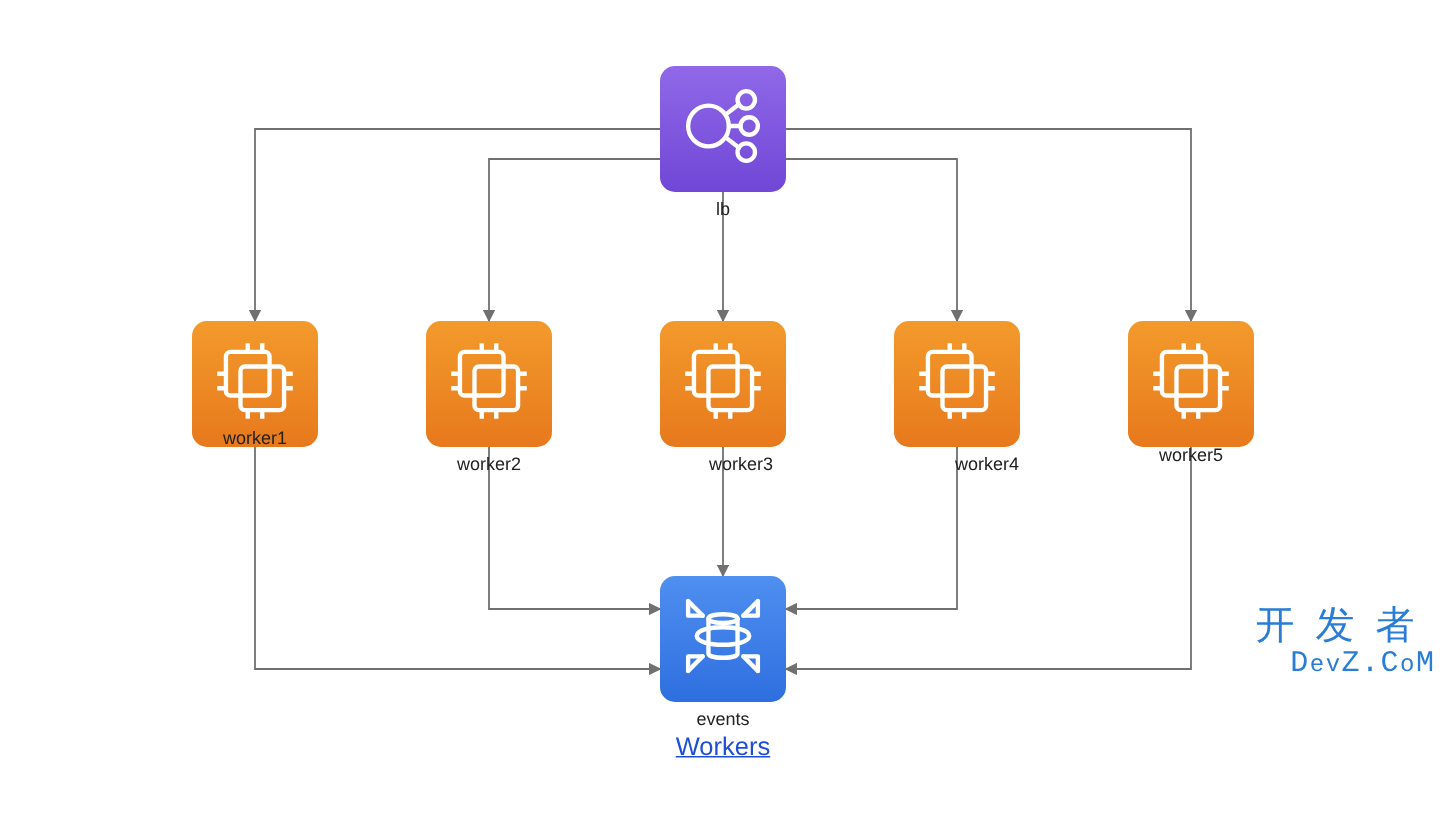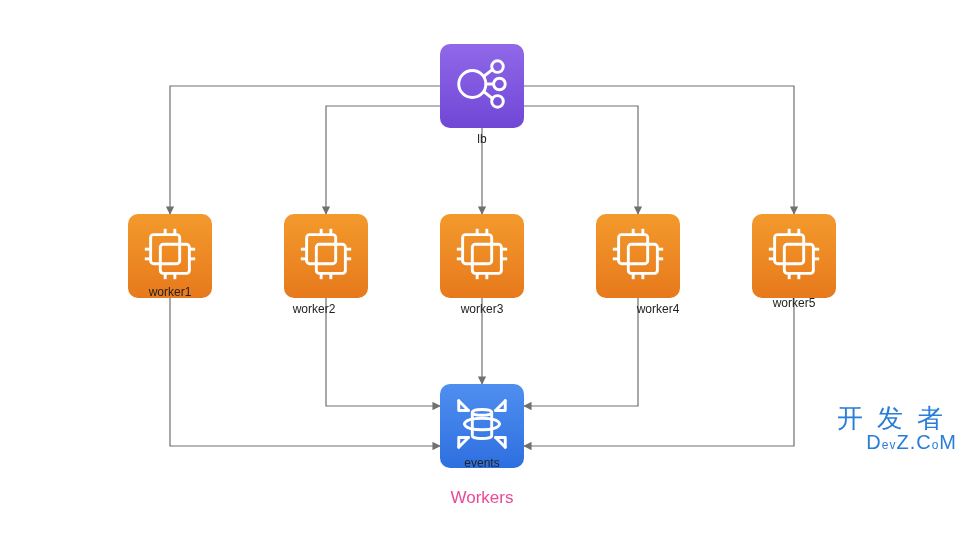--- a/index.html
+++ b/index.html
@@ -33,42 +33,43 @@
   .label {
     position: absolute;
     font-size: 12px;
     color: #222;
     text-align: center;
     width: 100px;
   }
   .big-label {
     position: absolute;
     font-size: 17px;
-    color: #ec4899;
+    color: #1d4ed8;
     text-align: center;
     width: 160px;
+    text-decoration: underline;
   }
   svg.wires {
     position: absolute;
     left: 0; top: 0;
     width: 965px; height: 547px;
     pointer-events: none;
   }
   .watermark {
     position: absolute;
     right: 8px;
     bottom: 4px;
     text-align: right;
     color: #2a7dd6;
-    font-family: Liberation Sans, sans-serif;
+    font-family: Liberation Mono, monospace;
     line-height: 1.05;
   }
   .watermark .line1 { font-size: 26px; letter-spacing: 14px; font-weight: 400; }
   .watermark .line2 { font-size: 20px; letter-spacing: 1px; }
-  .watermark .line2 .small { font-size: 12px; }
+  .watermark .line2 .small { font-size: 16px; }
 </style>
 </head>
 <body>
 
 <div class="canvas">
 
   <svg class="wires">
     <defs>
       <marker id="ah" viewBox="0 0 10 10" refX="9" refY="5" markerWidth="7" markerHeight="7" orient="auto-start-reverse">
         <path d="M 0 0 L 10 5 L 0 10 z" fill="#707070"></path>
@@ -132,39 +133,39 @@
           <line x1="37" y1="6" x2="37" y2="12"></line>
         <line x1="6" y1="27" x2="12" y2="27"></line>
           <line x1="6" y1="37" x2="12" y2="37"></line>
         <line x1="52" y1="27" x2="58" y2="27"></line>
           <line x1="52" y1="37" x2="58" y2="37"></line>
         <line x1="27" y1="52" x2="27" y2="58"></line>
           <line x1="37" y1="52" x2="37" y2="58"></line>
       </svg>
     </span>
   </div>
-  <div class="label" style="left:264px;top:302px">worker2</div>
+  <div class="label" style="left:276px;top:302px">worker2</div>
 
   <div class="node comp" style="left:440px;top:214px">
     <span>
       <svg viewBox="0 0 64 64" stroke="#fff" stroke-width="3" fill="none" stroke-linejoin="round">
         <rect x="22" y="22" width="30" height="30" rx="3"></rect>
         <rect x="12" y="12" width="30" height="30" rx="3"></rect>
         <line x1="27" y1="6" x2="27" y2="12"></line>
           <line x1="37" y1="6" x2="37" y2="12"></line>
         <line x1="6" y1="27" x2="12" y2="27"></line>
           <line x1="6" y1="37" x2="12" y2="37"></line>
         <line x1="52" y1="27" x2="58" y2="27"></line>
           <line x1="52" y1="37" x2="58" y2="37"></line>
         <line x1="27" y1="52" x2="27" y2="58"></line>
           <line x1="37" y1="52" x2="37" y2="58"></line>
       </svg>
     </span>
   </div>
-  <div class="label" style="left:432px;top:302px">worker3</div>
+  <div class="label" style="left:444px;top:302px">worker3</div>
 
   <div class="node comp" style="left:596px;top:214px">
     <span>
       <svg viewBox="0 0 64 64" stroke="#fff" stroke-width="3" fill="none" stroke-linejoin="round">
         <rect x="22" y="22" width="30" height="30" rx="3"></rect>
         <rect x="12" y="12" width="30" height="30" rx="3"></rect>
         <line x1="27" y1="6" x2="27" y2="12"></line>
           <line x1="37" y1="6" x2="37" y2="12"></line>
         <line x1="6" y1="27" x2="12" y2="27"></line>
           <line x1="6" y1="37" x2="12" y2="37"></line>
@@ -206,21 +207,21 @@
           <line x1="8" y1="8" x2="18" y2="18"></line>
         <polyline points="56,8 56,18 46,18"></polyline>
           <line x1="56" y1="8" x2="46" y2="18"></line>
         <polyline points="8,56 8,46 18,46"></polyline>
           <line x1="8" y1="56" x2="18" y2="46"></line>
         <polyline points="56,56 56,46 46,46"></polyline>
           <line x1="56" y1="56" x2="46" y2="46"></line>
       </svg>
     </span>
   </div>
-  <div class="label" style="left:432px;top:456px">events</div>
+  <div class="label" style="left:432px;top:472px">events</div>
   <div class="big-label" style="left:402px;top:488px">Workers</div>
 
   <div class="watermark">
     <div class="line1">开发者</div>
     <div class="line2">
       <span>D</span><span class="small">ev</span><span>Z.C</span><span class="small">o</span><span>M</span>
     </div>
   </div>
 
 </div>

